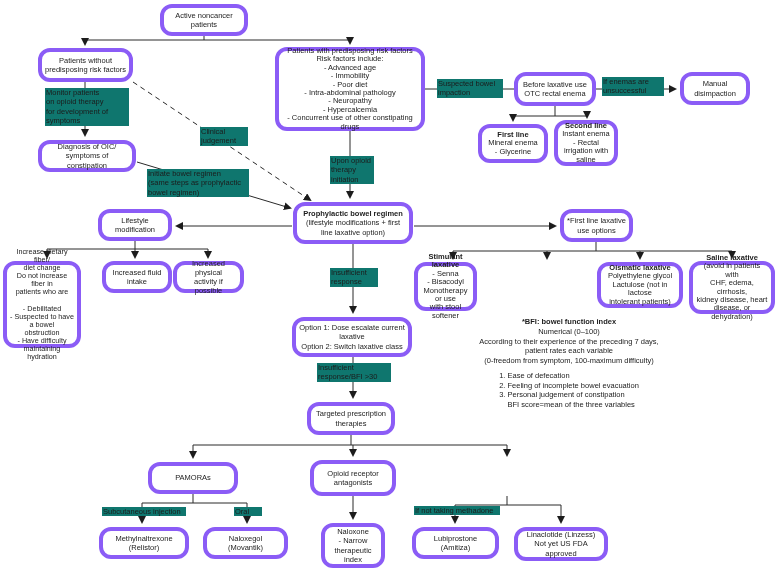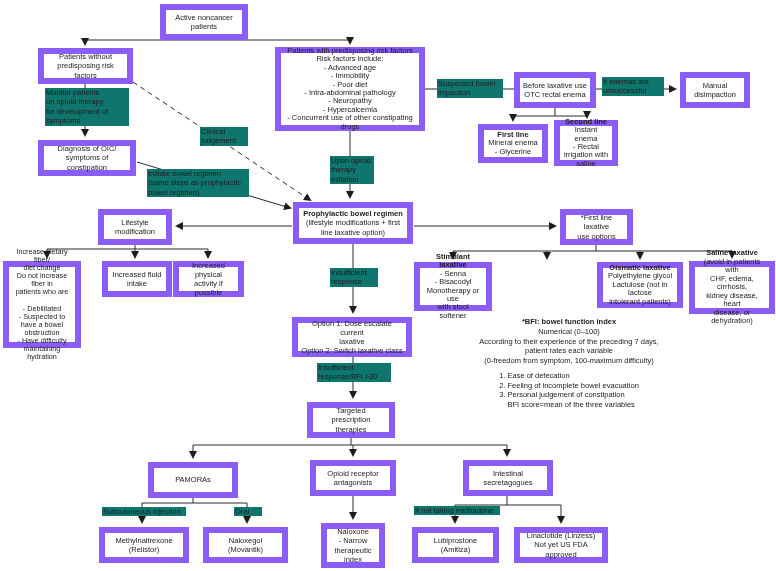--- a/index.html
+++ b/index.html
@@ -3,21 +3,21 @@
 <meta charset="utf-8">
 <style>
   html,body{margin:0;padding:0;background:#fff;}
   .canvas{
     position:relative;width:776px;height:571px;background:#fff;overflow:hidden;
     font-family:"Liberation Sans",sans-serif;font-size:7.5px;color:#1c1c1c;
   }
   svg.wires{position:absolute;left:0;top:0;width:776px;height:571px;}
   .node{
     position:absolute;box-sizing:border-box;background:#fff;
-    border:6px solid #8b5cf6;border-radius:0;
+    border:4px solid #8b5cf6;border-radius:12px;
     display:flex;flex-direction:column;justify-content:center;align-items:center;
     text-align:center;padding:12px 3px;line-height:1.22;
   }
   .node .t{font-weight:bold;white-space:pre-line;}
   .node .b{white-space:pre-line;}
   .node.tight{line-height:1.13;}
   .lbl{
     position:absolute;text-align:left;white-space:pre-line;line-height:1.25;
     background:#0f766e;padding:0 1px;
   }
@@ -209,21 +209,21 @@
   <div class="node" style="left:102px;top:261px;width:70px;height:30px;">
     <div class="b">Increased fluid
 intake</div>
   </div>
 
   <div class="node" style="left:173px;top:261px;width:71px;height:30px;">
     <div class="b">Increased physical
 activity if possible</div>
   </div>
 
-  <div class="node tight" style="left:414px;top:262px;width:78px;height:49px;">
+  <div class="node tight" style="left:414px;top:262px;width:63px;height:49px;">
     <div class="t">Stimulant laxative</div>
     <div class="b">- Senna
 - Bisacodyl
 Monotherapy or use
 with stool softener</div>
   </div>
 
 
   <div class="node tight" style="left:597px;top:262px;width:86px;height:46px;">
     <div class="t">Oismatic laxative</div>
@@ -253,24 +253,20 @@
 
   <div class="node" style="left:148px;top:462px;width:90px;height:31px;">
     <div class="b">PAMORAs</div>
   </div>
 
   <div class="node" style="left:310px;top:460px;width:86px;height:36px;">
     <div class="b">Opioid receptor
 antagonists</div>
   </div>
 
-  <div class="node" style="left:463px;top:460px;width:90px;height:36px;">
-    <div class="b">Intestinal
-secretagogues</div>
-  </div>
 
   <div class="node" style="left:99px;top:527px;width:90px;height:32px;">
     <div class="b">Methylnaltrexone
 (Relistor)</div>
   </div>
 
   <div class="node" style="left:203px;top:527px;width:85px;height:32px;">
     <div class="b">Naloxegol
 (Movantik)</div>
   </div>

